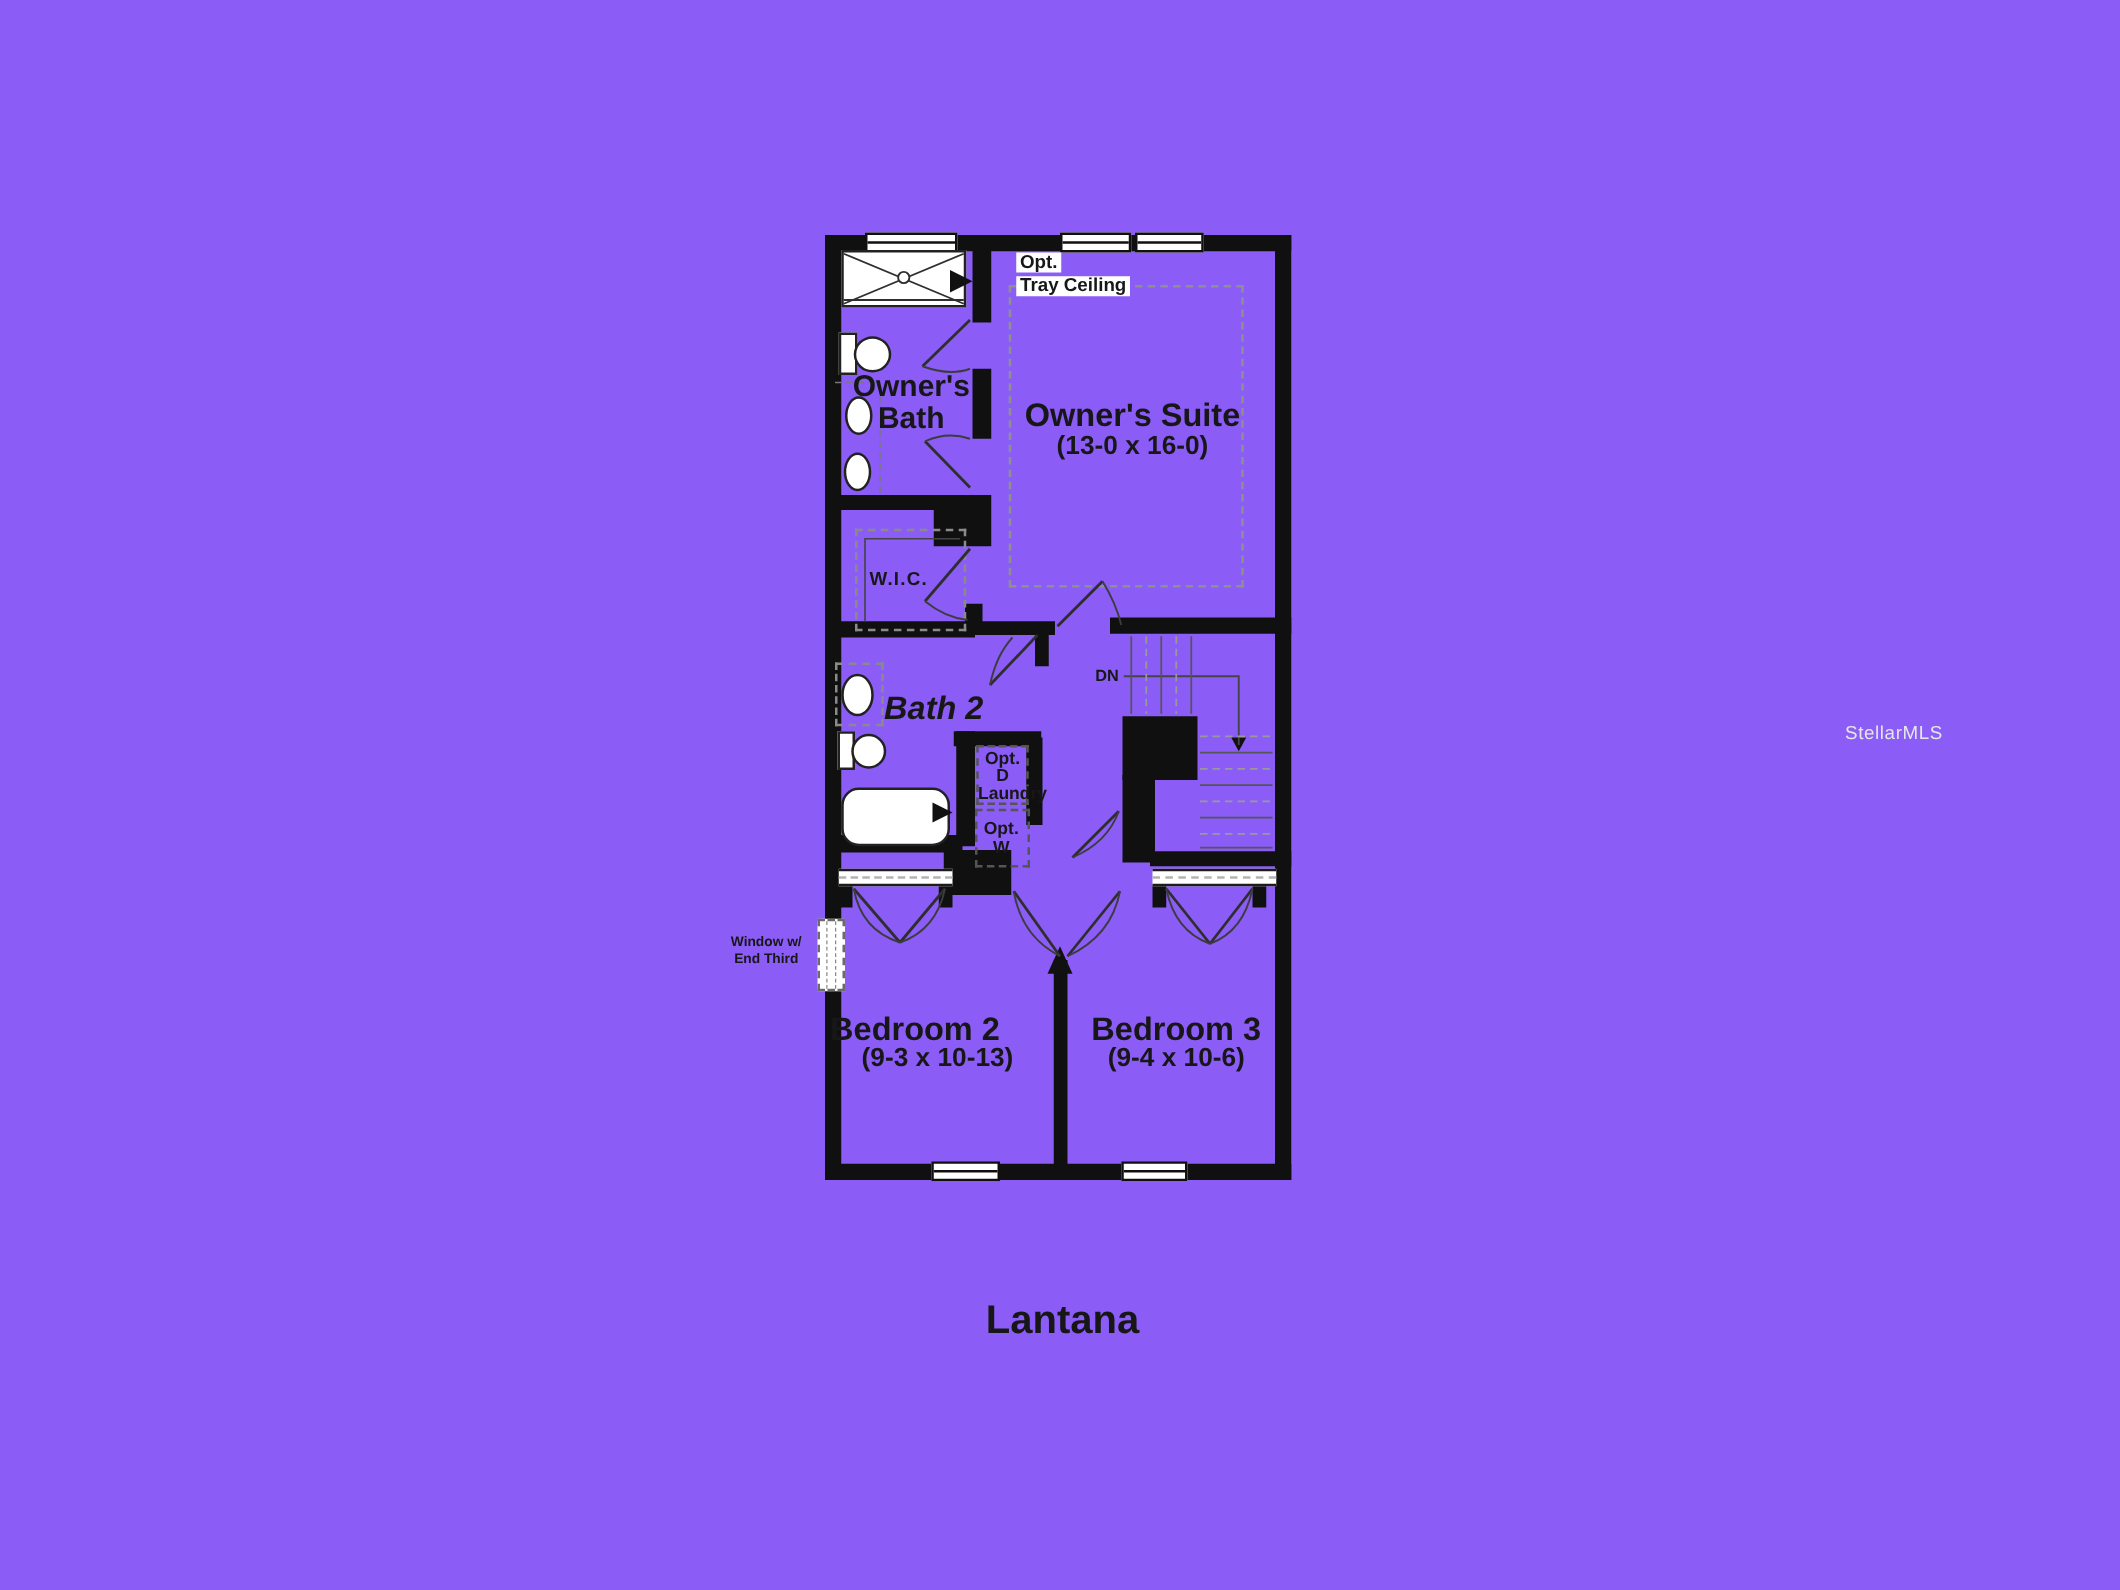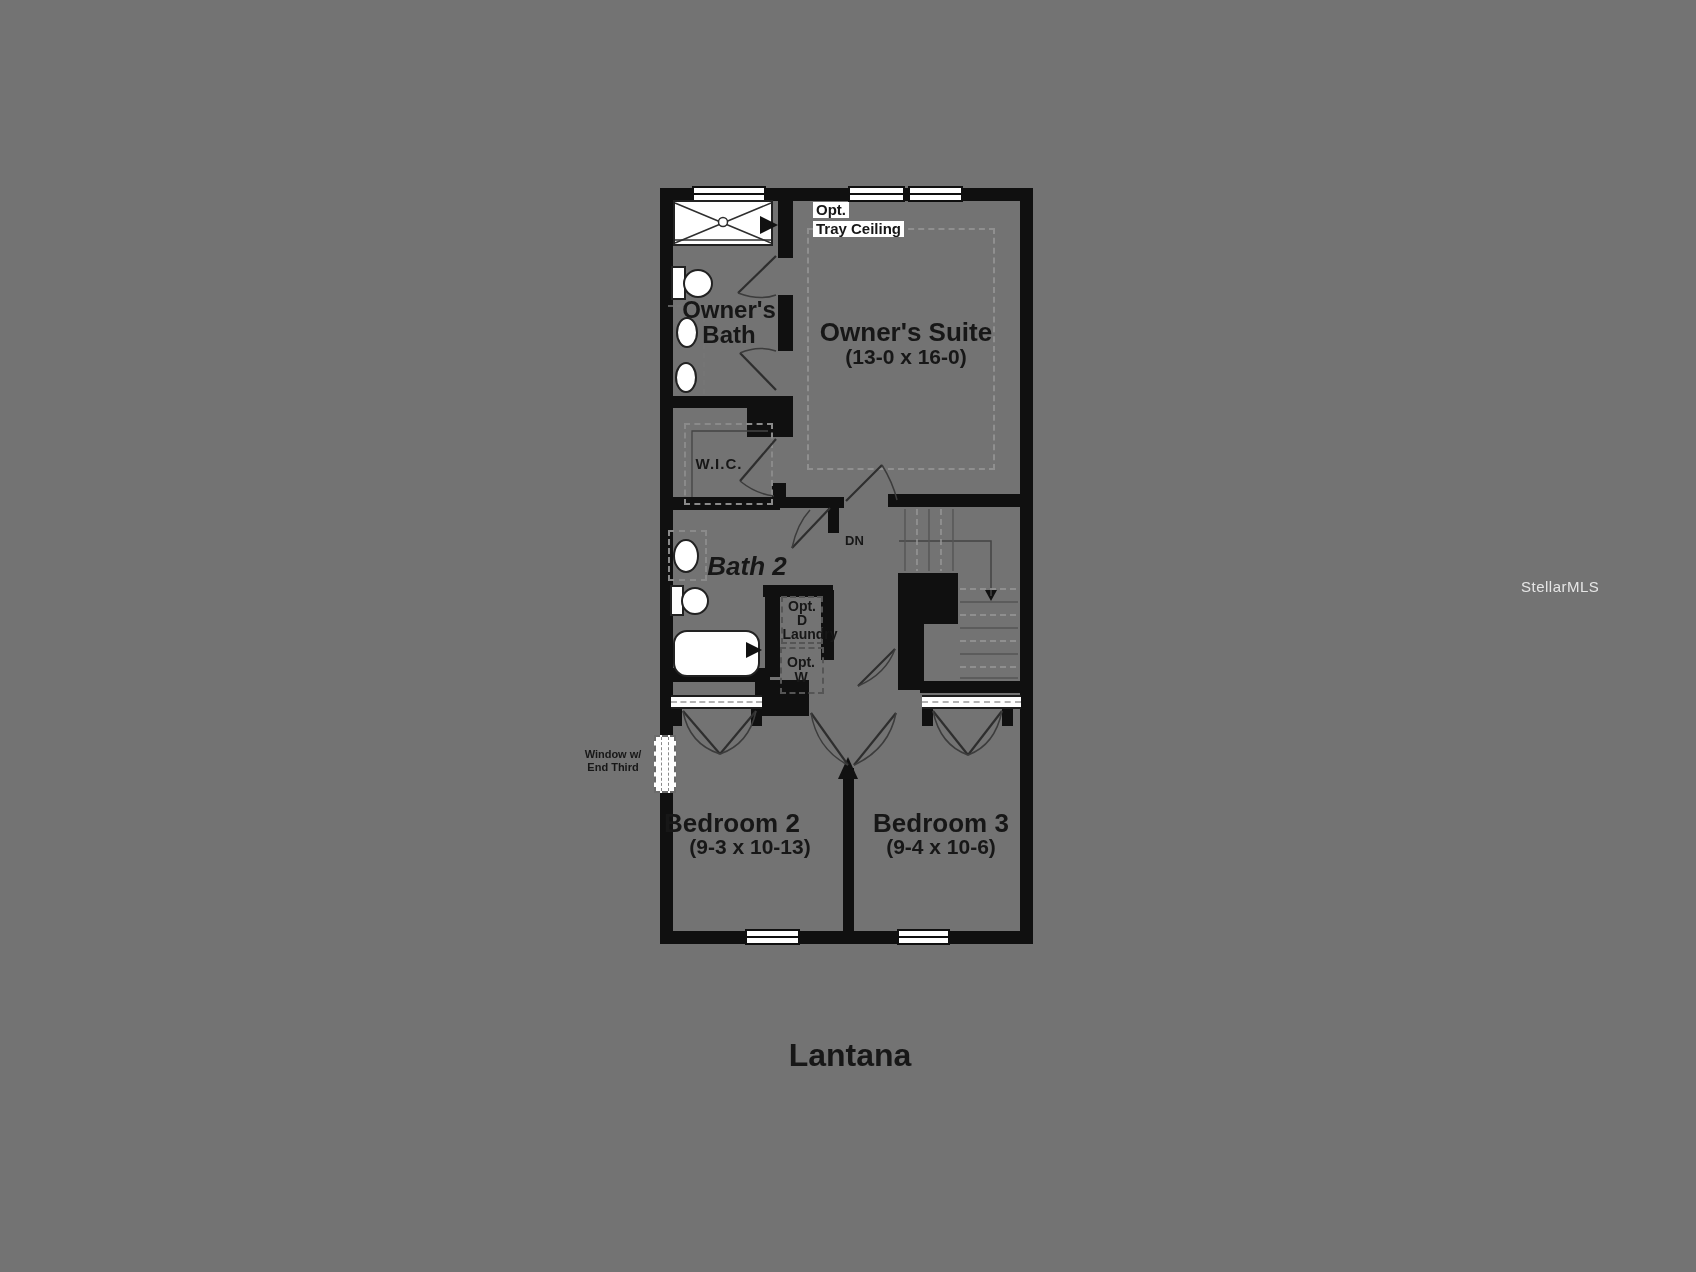--- a/index.html
+++ b/index.html
@@ -1,36 +1,36 @@
 <!DOCTYPE html>
 <html><head>
 <meta charset="utf-8">
 <style>
   html,body{margin:0;padding:0;background:#ffffff;}
   #stage{
-    position:relative;width:1696px;height:1272px;background:#737373;overflow:hidden;
+    position:relative;width:1696px;height:1272px;background:#8b5cf6;overflow:hidden;
     font-family:"Liberation Sans","DejaVu Sans",sans-serif;color:#171717;
   }
   .wall{position:absolute;background:#101010;}
   .win{position:absolute;background:#ffffff;border:2px solid #101010;box-sizing:border-box;display:flex;}
   .win-line{margin:auto 0;width:100%;height:2px;background:#101010;}
   .win-dashed{position:absolute;background:#ffffff;border:2px dashed #6b6b6b;box-sizing:border-box;display:flex;justify-content:center;}
   .win-dashed .mull{width:8px;height:100%;border-left:1px dashed #8a8a8a;border-right:1px dashed #8a8a8a;box-sizing:border-box;}
   .band{position:absolute;background:#ffffff;border-top:2px solid #1c1c1c;border-bottom:2px solid #1c1c1c;box-sizing:border-box;display:flex;align-items:center;}
   .band-dash{width:100%;height:0;border-top:2px dashed #b3b3b3;}
   .dashbox{position:absolute;border:2px dashed #6e6e6e;box-sizing:border-box;background:transparent;}
   .fixture{position:absolute;background:#ffffff;border:2px solid #222222;box-sizing:border-box;}
   .round{border-radius:50%;}
   .label{position:absolute;color:#171717;font-weight:700;text-align:center;line-height:1.08;white-space:nowrap;}
   .room-name{font-size:26px;}
   .room-dims{font-size:21px;font-weight:700;}
   .small-note{font-size:15px;background:#ffffff;padding:0 3px;}
   .tiny{font-size:14px;}
   .title-line{font-size:32px;font-weight:700;line-height:1.12;}
-  .watermark{position:absolute;color:#e6e6e6;font-size:15px;font-weight:400;letter-spacing:.5px;margin-left:45px;}
+  .watermark{position:absolute;color:#e6e6e6;font-size:15px;font-weight:400;letter-spacing:.5px;}
   svg.linework{position:absolute;left:0;top:0;pointer-events:none;}
 </style>
 </head>
 <body>
 
 <div id="stage">
 
   <div class="wall" style="left:660px;top:188px;width:373px;height:13px;"></div>
   <div class="wall" style="left:660px;top:931px;width:373px;height:13px;"></div>
   <div class="wall" style="left:660px;top:188px;width:13px;height:756px;"></div>
@@ -186,21 +186,21 @@
   <div class="label" style="left:679px;top:456px;width:80px;font-size:15px;letter-spacing:1px;">W.I.C.</div>
 
   <div class="label room-name" style="left:687px;top:552px;width:120px;font-style:italic;">Bath 2</div>
 
   <div class="label tiny" style="left:772px;top:599px;width:60px;">Opt.</div>
   <div class="label tiny" style="left:772px;top:613px;width:60px;">D</div>
   <div class="label tiny" style="left:767px;top:627px;width:86px;">Laundry</div>
   <div class="label tiny" style="left:772px;top:655px;width:58px;">Opt.</div>
   <div class="label tiny" style="left:772px;top:670px;width:58px;">W</div>
 
-  <div class="label" style="left:845px;top:534px;width:50px;text-align:left;font-size:13px;">DN</div>
+  <div class="label" style="left:845px;top:534px;width:50px;text-align:right;font-size:13px;">DN</div>
 
   <div class="label" style="left:553px;top:749px;width:120px;font-size:11px;">Window w/</div>
   <div class="label" style="left:553px;top:762px;width:120px;font-size:11px;">End Third</div>
 
   <div class="label room-name" style="left:632px;top:809px;width:200px;">Bedroom 2</div>
   <div class="label room-dims" style="left:650px;top:836px;width:200px;">(9-3 x 10-13)</div>
   <div class="label room-name" style="left:841px;top:809px;width:200px;">Bedroom 3</div>
   <div class="label room-dims" style="left:841px;top:836px;width:200px;">(9-4 x 10-6)</div>
 
   <div class="label title-line" style="left:600px;top:1038px;width:500px;">Lantana</div>

